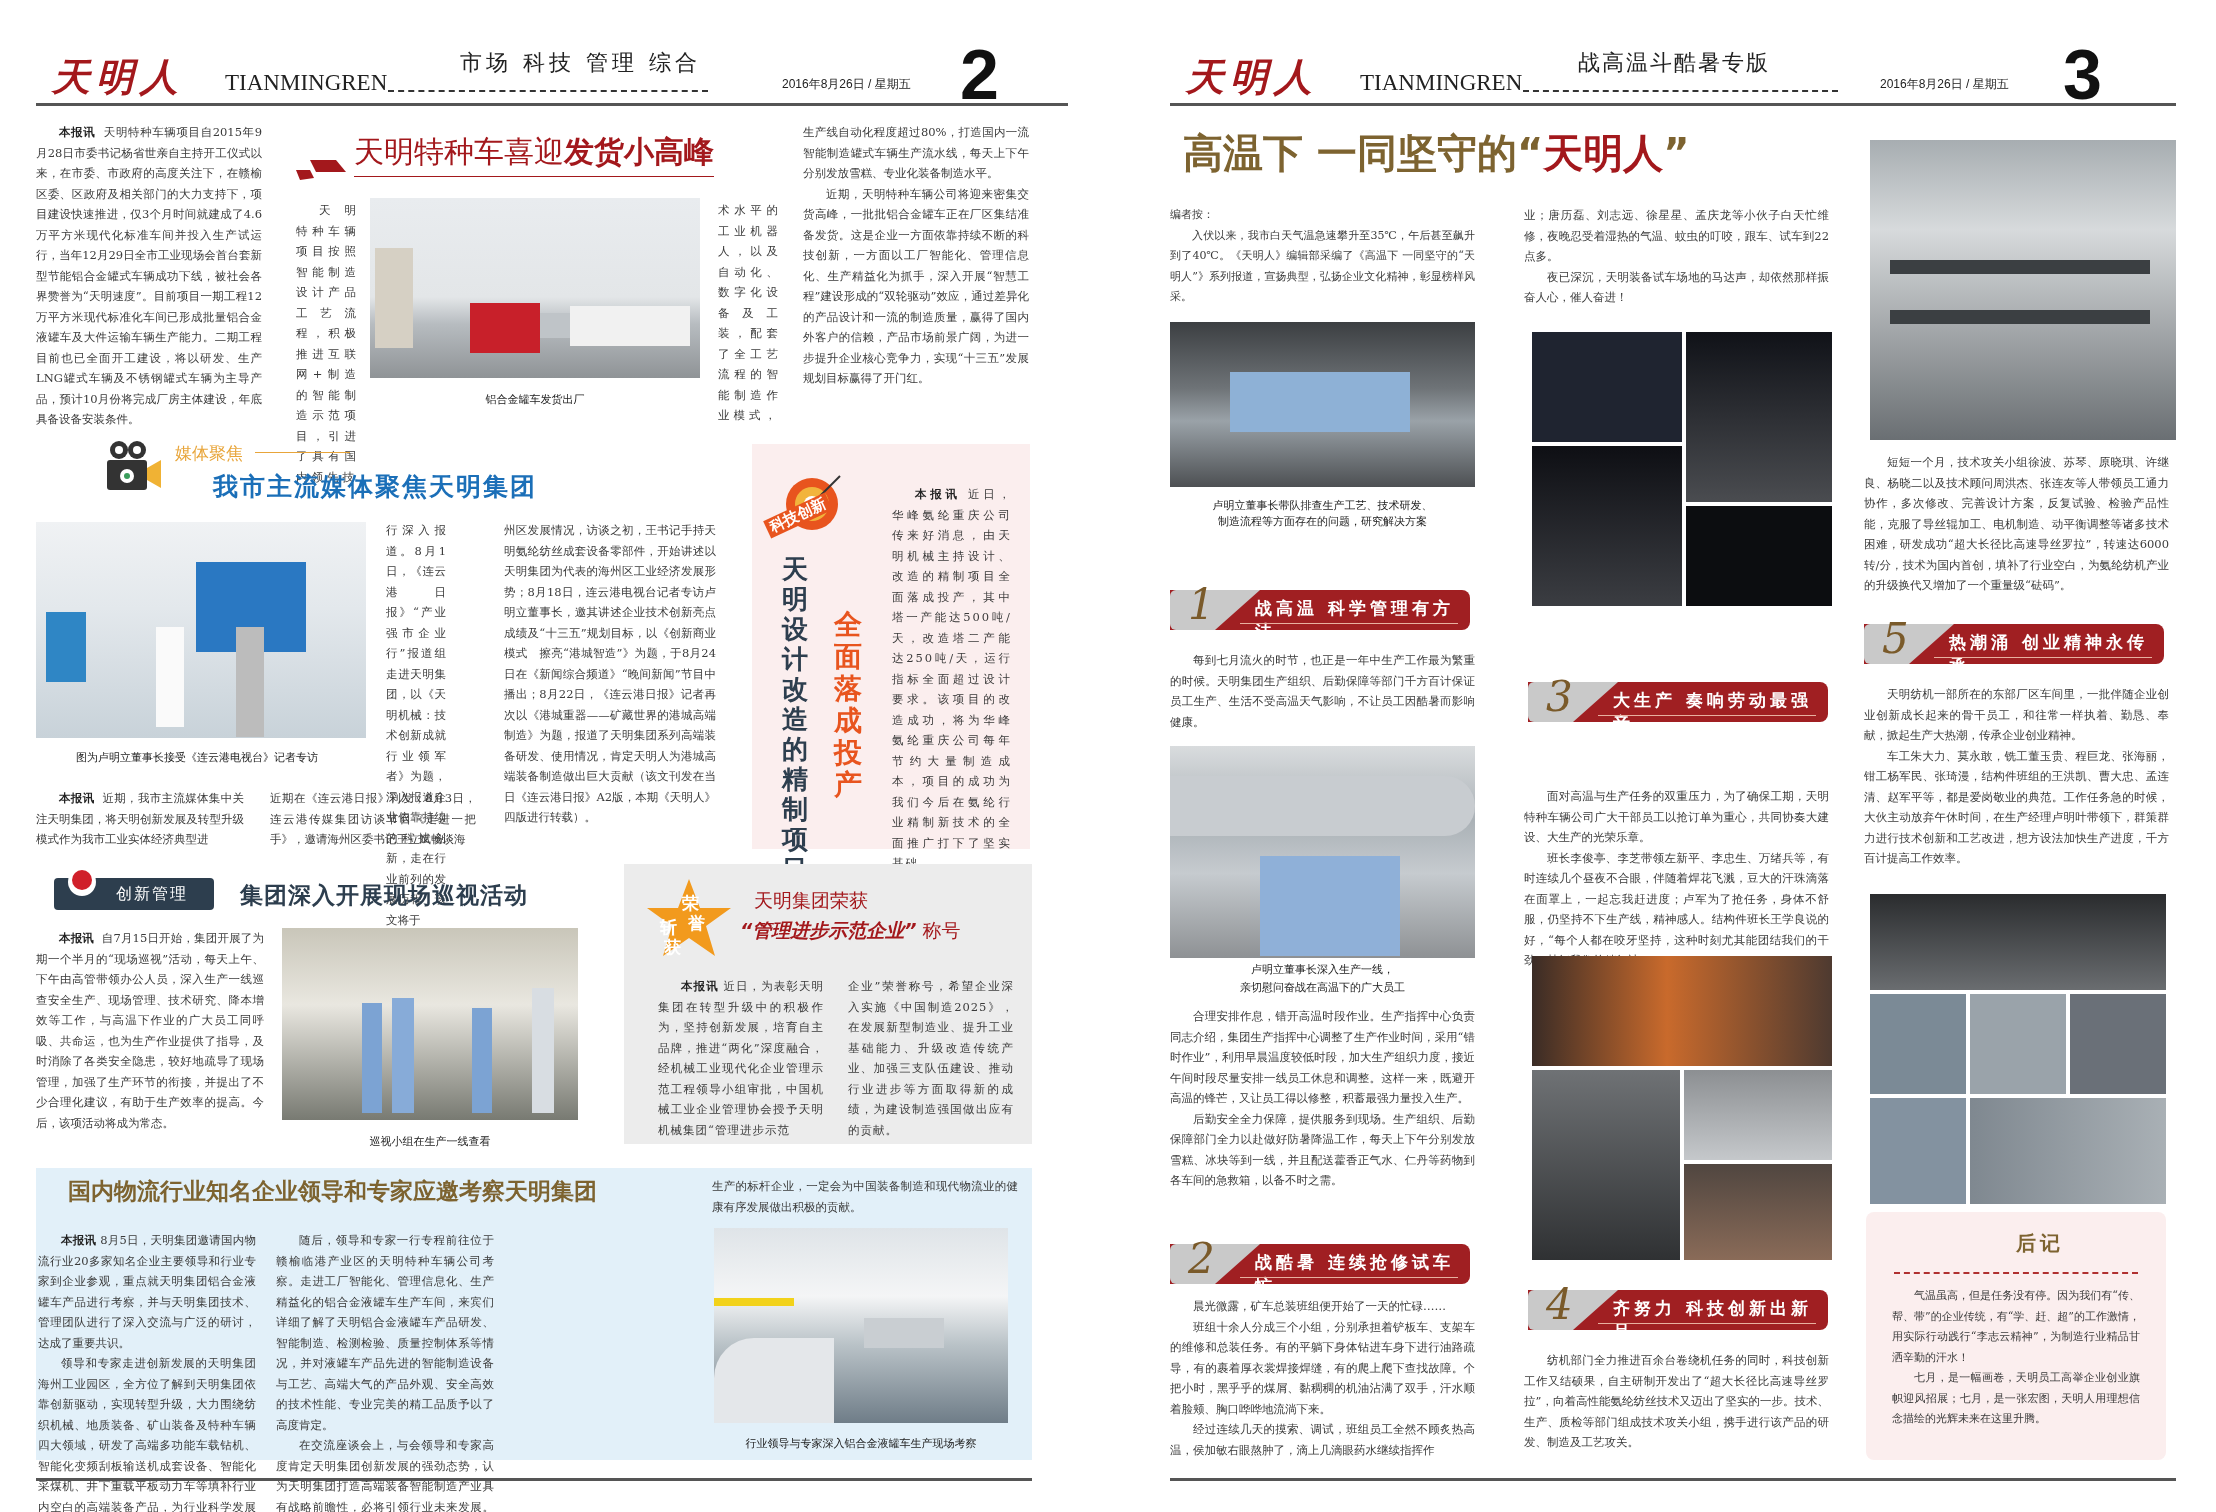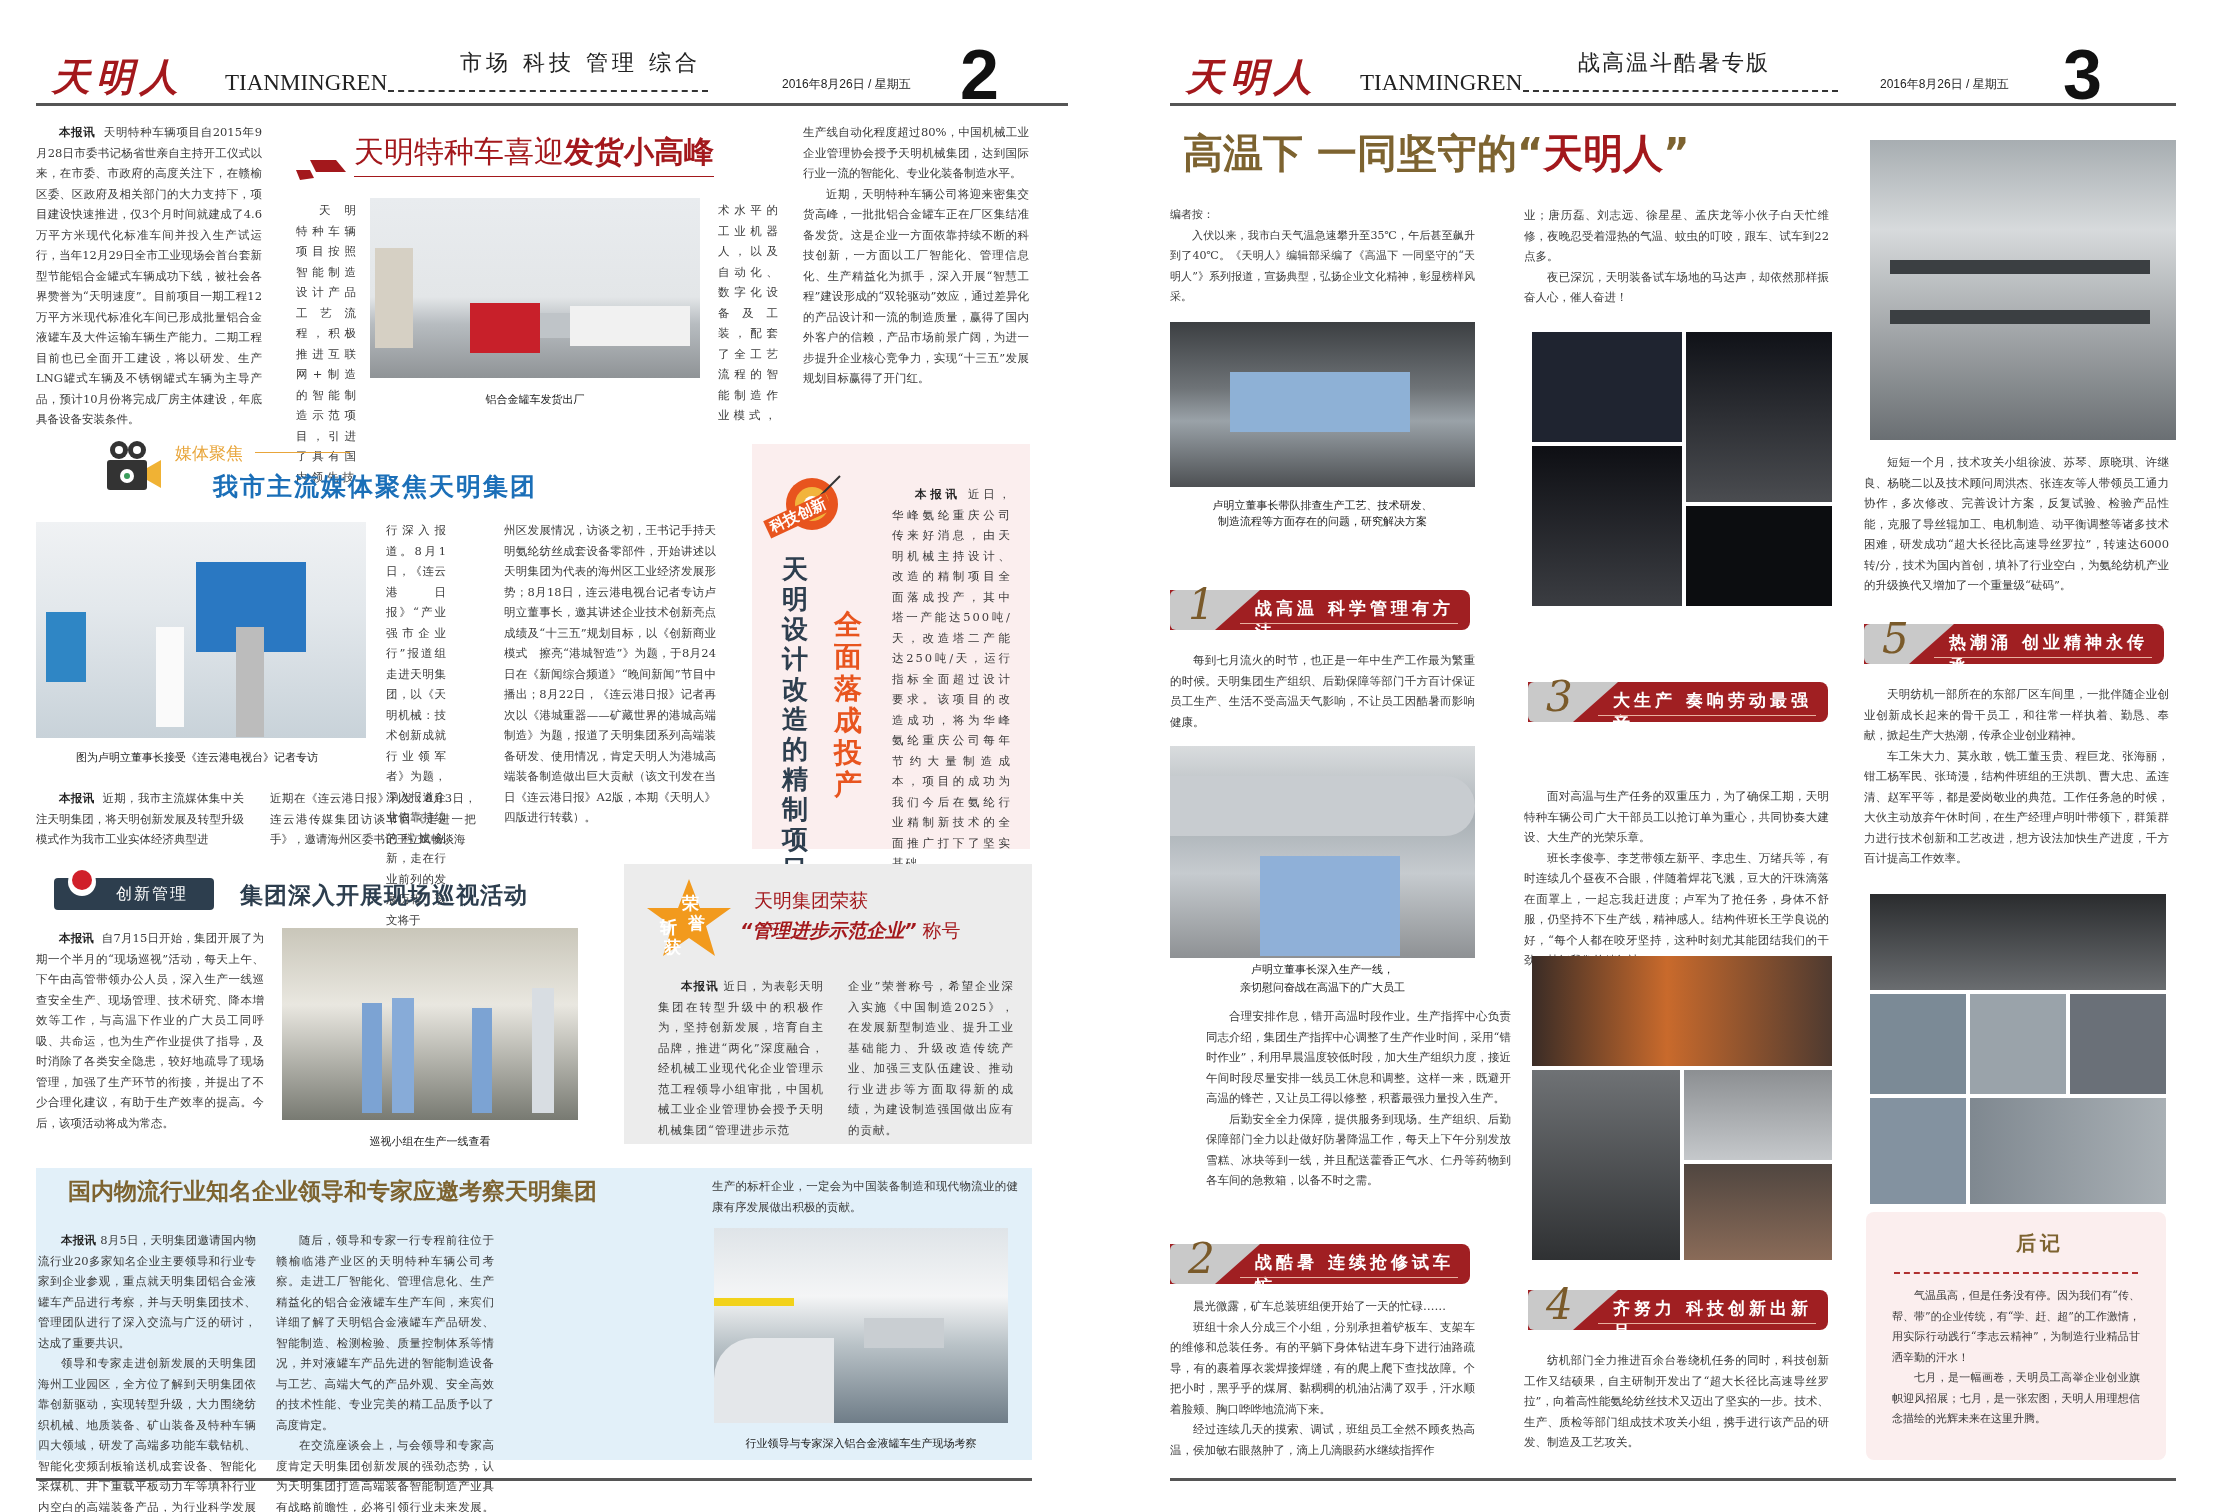--- a/index.html
+++ b/index.html
@@ -57,21 +57,21 @@
   <div class="abs txt" style="left:296px;top:200px;width:64px;letter-spacing:4px;text-indent:2em;">天明特种车辆项目按照智能制造设计产品工艺流程，积极推进互联网+制造的智能制造示范项目，引进了具有国内领先技</div>
   <div class="abs photo" style="left:370px;top:198px;width:330px;height:180px;background:linear-gradient(#e9ecef 0,#e3e6e8 55%,#b7bcc0 70%,#8f9396 100%);">
     <div class="abs" style="left:5px;top:50px;width:38px;height:100px;background:#d6d0c4;"></div>
     <div class="abs" style="left:100px;top:105px;width:70px;height:50px;background:#c8202a;"></div>
     <div class="abs" style="left:170px;top:115px;width:40px;height:25px;background:#bfc4c8;"></div>
     <div class="abs" style="left:200px;top:108px;width:120px;height:40px;background:#f1f1f1;"></div>
   </div>
   <div class="abs cap" style="left:370px;top:392px;width:330px;">铝合金罐车发货出厂</div>
   <div class="abs txt" style="left:718px;top:200px;width:64px;letter-spacing:4px;">术水平的工业机器人，以及自动化、数字化设备及工装，配套了全工艺流程的智能制造作业模式，</div>
   <div class="abs" style="left:803px;top:122px;width:226px;">
-    <p class="txt">生产线自动化程度超过80%，中国机械工业企业管理协会授予天明机械集团，达到国际行业一流的智能化、专业化装备制造水平。</p>
+    <p class="txt">生产线自动化程度超过80%，打造国内一流智能制造罐式车辆生产流水线，每天上下午分别发放雪糕、专业化装备制造水平。</p>
     <p class="txt ind">近期，天明特种车辆公司将迎来密集交货高峰，一批批铝合金罐车正在厂区集结准备发货。这是企业一方面依靠持续不断的科技创新，一方面以工厂智能化、管理信息化、生产精益化为抓手，深入开展“智慧工程”建设形成的“双轮驱动”效应，通过差异化的产品设计和一流的制造质量，赢得了国内外客户的信赖，产品市场前景广阔，为进一步提升企业核心竞争力，实现“十三五”发展规划目标赢得了开门红。</p>
   </div>
 
   <div class="abs" style="left:105px;top:440px;width:560px;height:70px;">
     <svg class="abs" style="left:0;top:0;" width="62" height="56">
       <circle cx="14" cy="10" r="9" fill="#333"></circle>
         <circle cx="32" cy="10" r="9" fill="#333"></circle>
       <circle cx="14" cy="10" r="4" fill="#fff"></circle>
         <circle cx="32" cy="10" r="4" fill="#fff"></circle>
       <rect x="2" y="20" width="40" height="30" rx="3" fill="#333"></rect>
@@ -193,21 +193,21 @@
   </div>
   <div class="abs" style="left:62px;top:650px;width:305px;">
     <p class="txt ind">每到七月流火的时节，也正是一年中生产工作最为繁重的时候。天明集团生产组织、后勤保障等部门千方百计保证员工生产、生活不受高温天气影响，不让员工因酷暑而影响健康。</p>
   </div>
   <div class="abs photo" style="left:62px;top:746px;width:305px;height:212px;background:linear-gradient(180deg,#d9dcde 0,#aab1b6 35%,#c6cbcf 60%,#8e9194 100%);">
     <div class="abs" style="left:0;top:30px;width:305px;height:60px;background:#c8ccd0;border-radius:0 30px 30px 0;"></div>
     <div class="abs" style="left:90px;top:110px;width:140px;height:100px;background:#8fb0d8;"></div>
   </div>
   <div class="abs cap" style="left:62px;top:962px;width:305px;">卢明立董事长深入生产一线，</div>
   <div class="abs cap" style="left:62px;top:980px;width:305px;">亲切慰问奋战在高温下的广大员工</div>
-  <div class="abs" style="left:62px;top:1006px;width:305px;margin-left:36px;">
+  <div class="abs" style="left:62px;top:1006px;width:305px;">
     <p class="txt ind">合理安排作息，错开高温时段作业。生产指挥中心负责同志介绍，集团生产指挥中心调整了生产作业时间，采用“错时作业”，利用早晨温度较低时段，加大生产组织力度，接近午间时段尽量安排一线员工休息和调整。这样一来，既避开高温的锋芒，又让员工得以修整，积蓄最强力量投入生产。</p>
     <p class="txt ind">后勤安全全力保障，提供服务到现场。生产组织、后勤保障部门全力以赴做好防暑降温工作，每天上下午分别发放雪糕、冰块等到一线，并且配送藿香正气水、仁丹等药物到各车间的急救箱，以备不时之需。</p>
   </div>
 
   <div class="banner" style="left:62px;top:1244px;width:300px;">
     <div class="gray"></div>
     <div class="num">2</div>
     <div class="bt">战酷暑  连续抢修试车忙</div>
     <div class="line"></div>
   </div>

